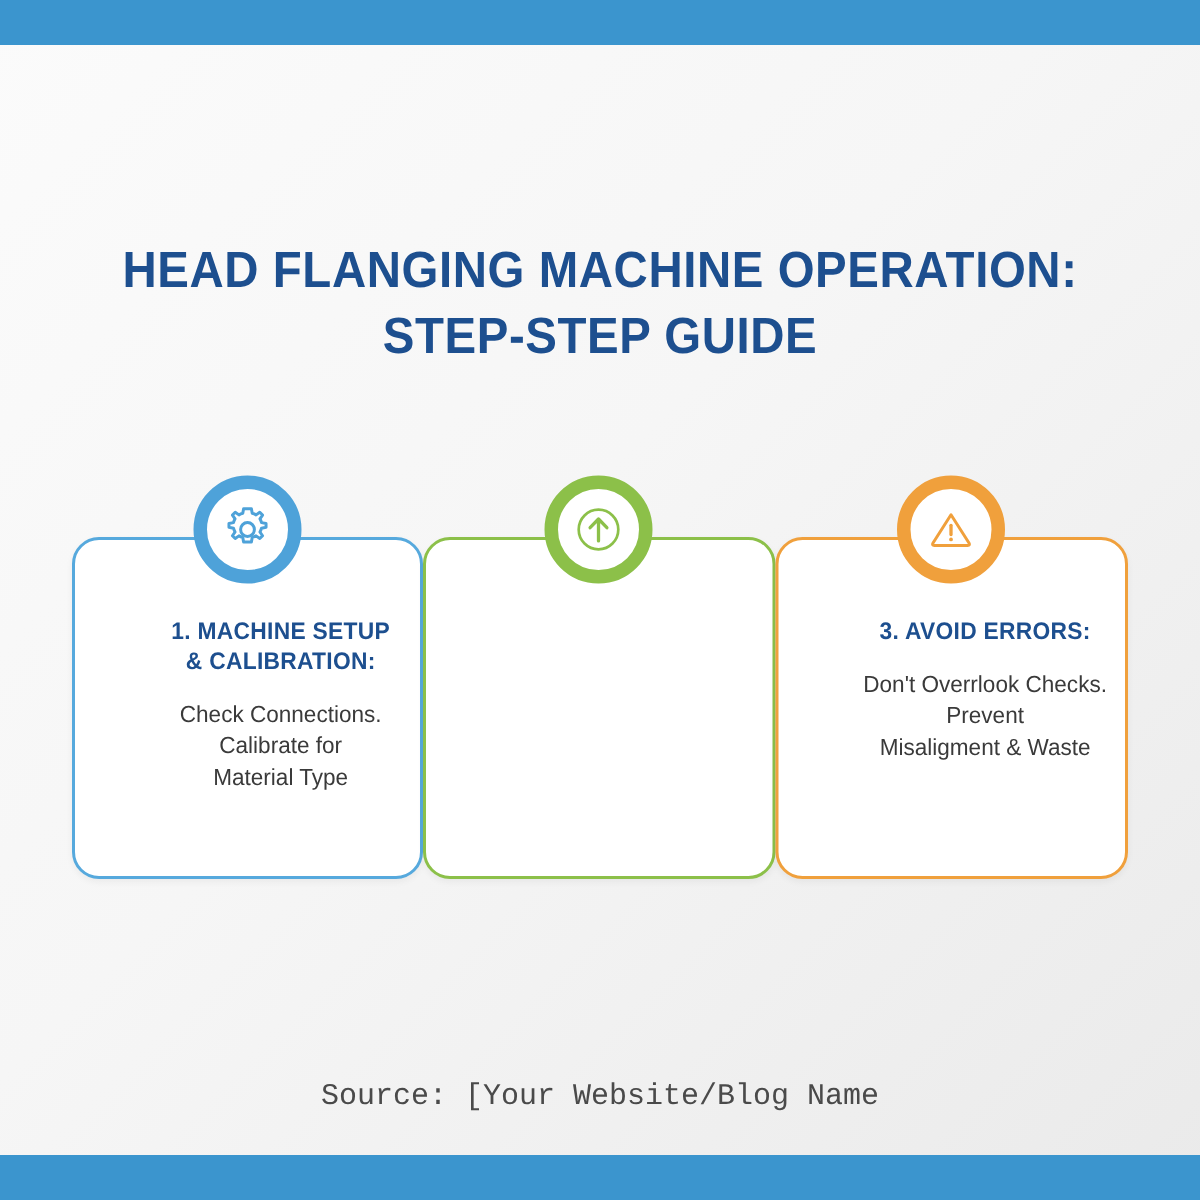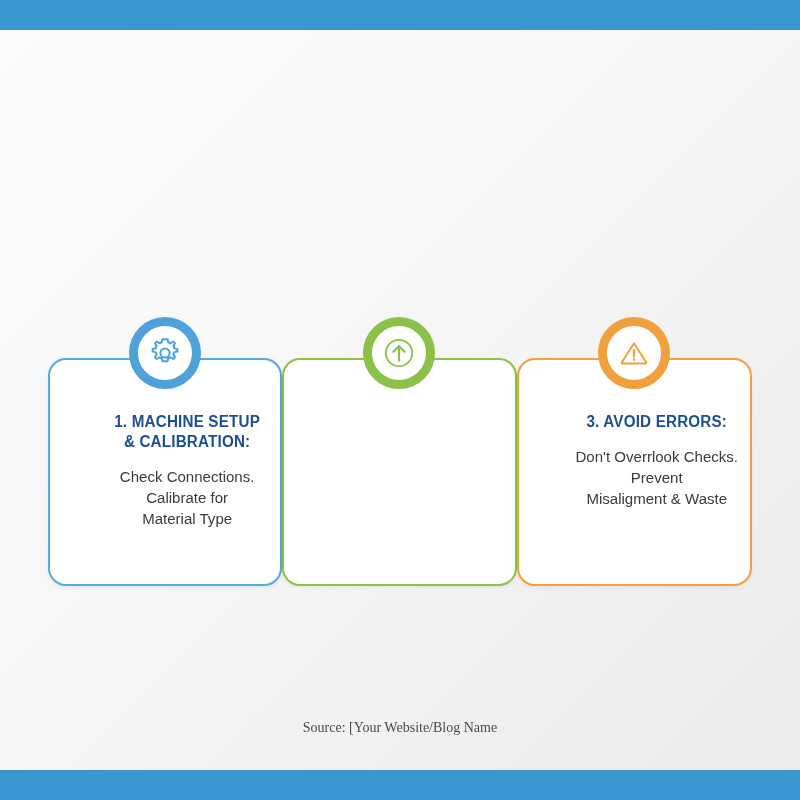--- a/index.html
+++ b/index.html
@@ -127,33 +127,37 @@
     transform: scaleX(0.97);
   }
   .card-text div { white-space: nowrap; }
 
   .source {
     position: absolute;
     top: 720px;
     left: 0;
     width: 800px;
     text-align: center;
-    font-family: Liberation Serif, serif;
-    font-size: 14px;
+    font-family: Liberation Mono, monospace;
+    font-size: 20px;
     color: #4a4a4a;
   }
 </style>
 </head>
 <body>
 
 <div class="poster">
 
   <div class="band band-top"></div>
   <div class="band band-bottom"></div>
 
+  <div class="title-block">
+    <div class="title-line">HEAD FLANGING MACHINE OPERATION:</div>
+    <div class="title-line">STEP-STEP GUIDE</div>
+  </div>
 
   <div class="cards">
 
     <div class="card blue">
       <div class="badge blue">
         <span>
           <svg width="34" height="34" viewBox="0 0 34 34">
             <g fill="none" stroke="#4ea2d9" stroke-width="2" stroke-linejoin="round">
               <path d="M17 3.2 l2.6 0 0.55 3.0 a10.9 10.9 0 0 1 2.55 1.06 l2.5 -1.74 1.84 1.84 -1.74 2.5 a10.9 10.9 0 0 1 1.06 2.55 l3.0 0.55 0 2.6 -3.0 0.55 a10.9 10.9 0 0 1 -1.06 2.55 l1.74 2.5 -1.84 1.84 -2.5 -1.74 a10.9 10.9 0 0 1 -2.55 1.06 l-0.55 3.0 -2.6 0 -2.6 0 -0.55 -3.0 a10.9 10.9 0 0 1 -2.55 -1.06 l-2.5 1.74 -1.84 -1.84 1.74 -2.5 a10.9 10.9 0 0 1 -1.06 -2.55 l-3.0 -0.55 0 -2.6 3.0 -0.55 a10.9 10.9 0 0 1 1.06 -2.55 l-1.74 -2.5 1.84 -1.84 2.5 1.74 a10.9 10.9 0 0 1 2.55 -1.06 l0.55 -3.0 z"></path>
               <circle cx="17" cy="17" r="4.6"></circle>

